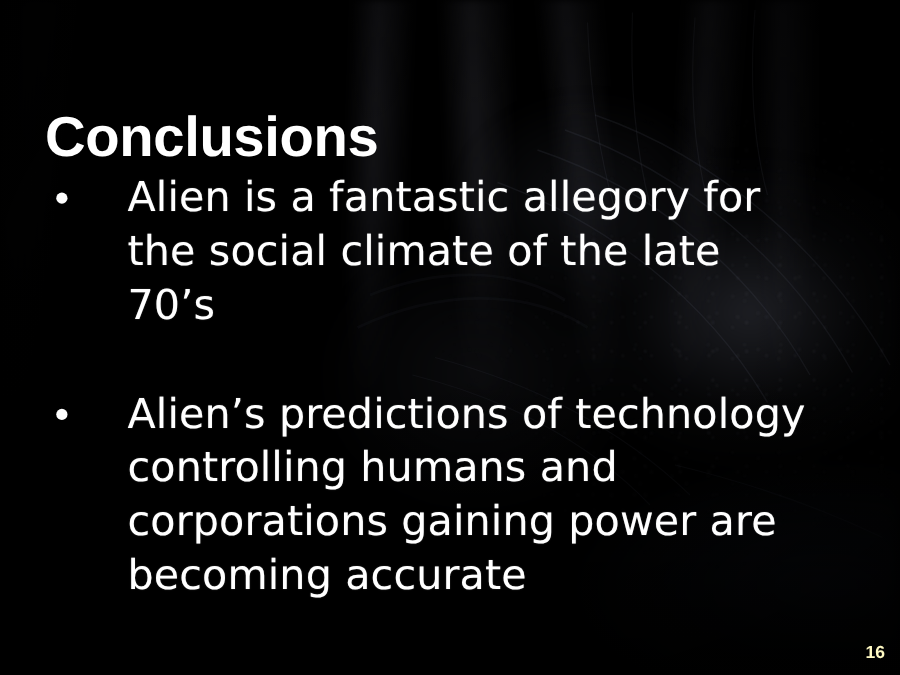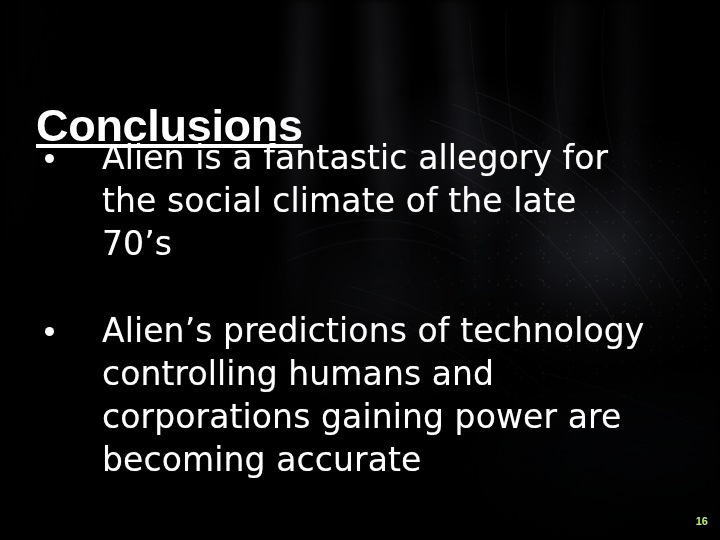--- a/index.html
+++ b/index.html
@@ -71,29 +71,28 @@
 
   
   #content {
     position: absolute;
     inset: 0;
   }
 
   #slide-title {
     position: absolute;
     left: 36px;
-    top: 70px;
+    top: 54px;
     font-family: "Liberation Sans", sans-serif;
     font-weight: bold;
     font-size: 45px;
     line-height: 52px;
     letter-spacing: -0.3px;
     color: #ffffff;
     white-space: nowrap;
-    text-decoration: underline;
   }
 
   #bullet-list {
     position: absolute;
     left: 0;
     top: 136px;
     width: 688px;
   }
 
   .bullet-item {
@@ -122,23 +121,23 @@
     letter-spacing: 0.1px;
     text-shadow: 0 0 1px rgba(255,255,255,0.35);
   }
 
   #page-number {
     position: absolute;
     right: 12px;
     bottom: 12px;
     font-family: "Liberation Sans", sans-serif;
     font-weight: bold;
-    font-size: 11px;
+    font-size: 14px;
     line-height: 14px;
-    color: #bef264;
+    color: #fef9c3;
   }
 </style>
 </head>
 <body>
 
 <div id="slide">
 
   <div class="bg-layer" id="bg-streaks"></div>
   <div class="bg-layer" id="bg-glows"></div>
 

